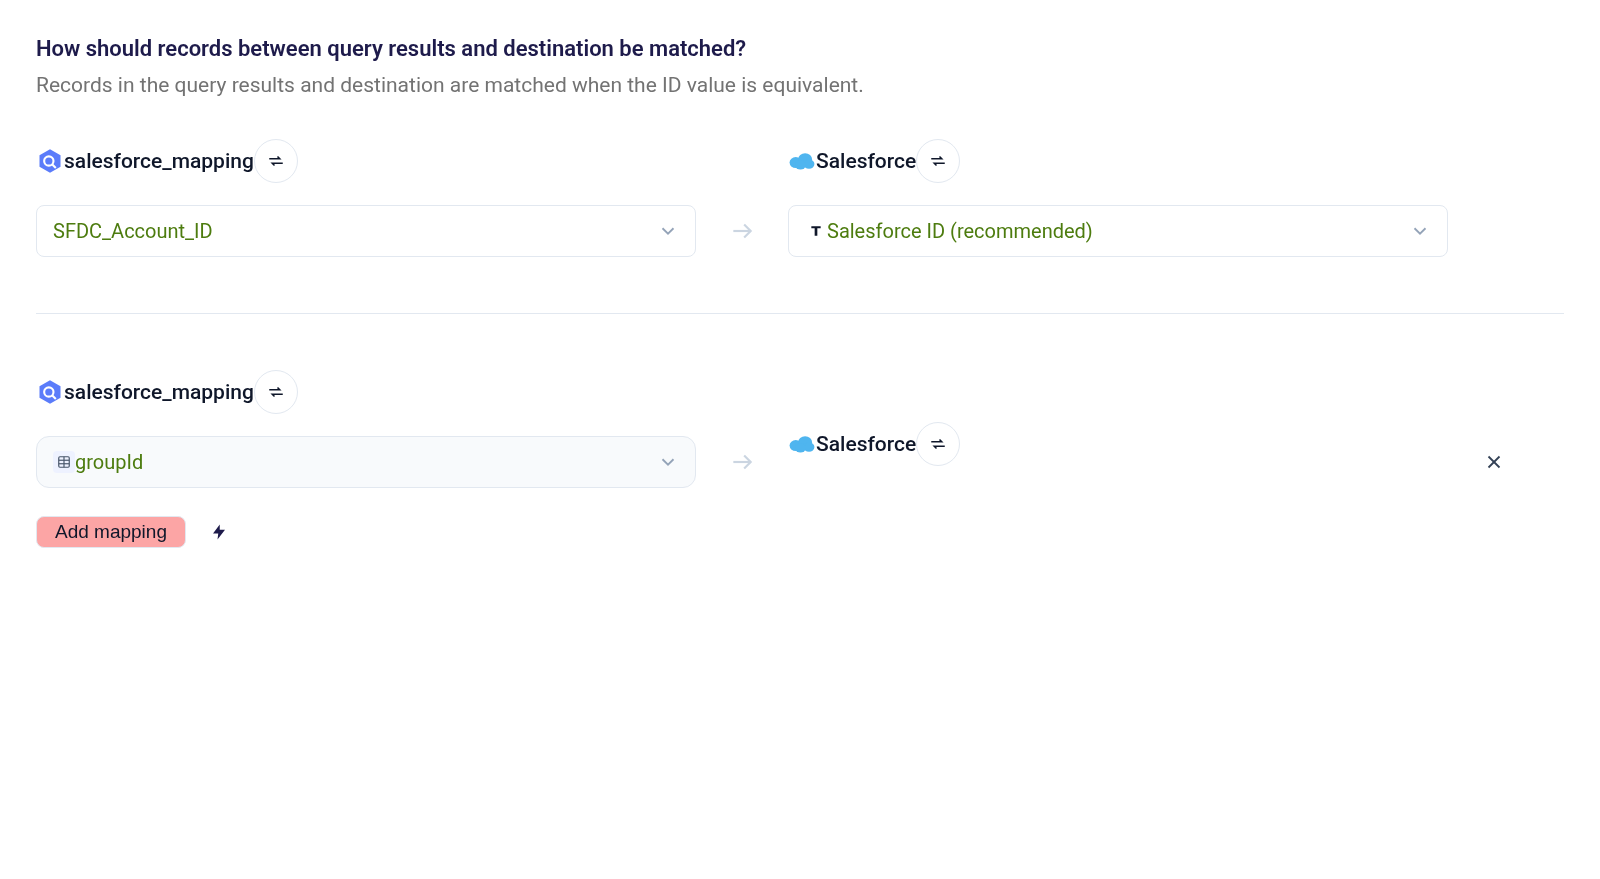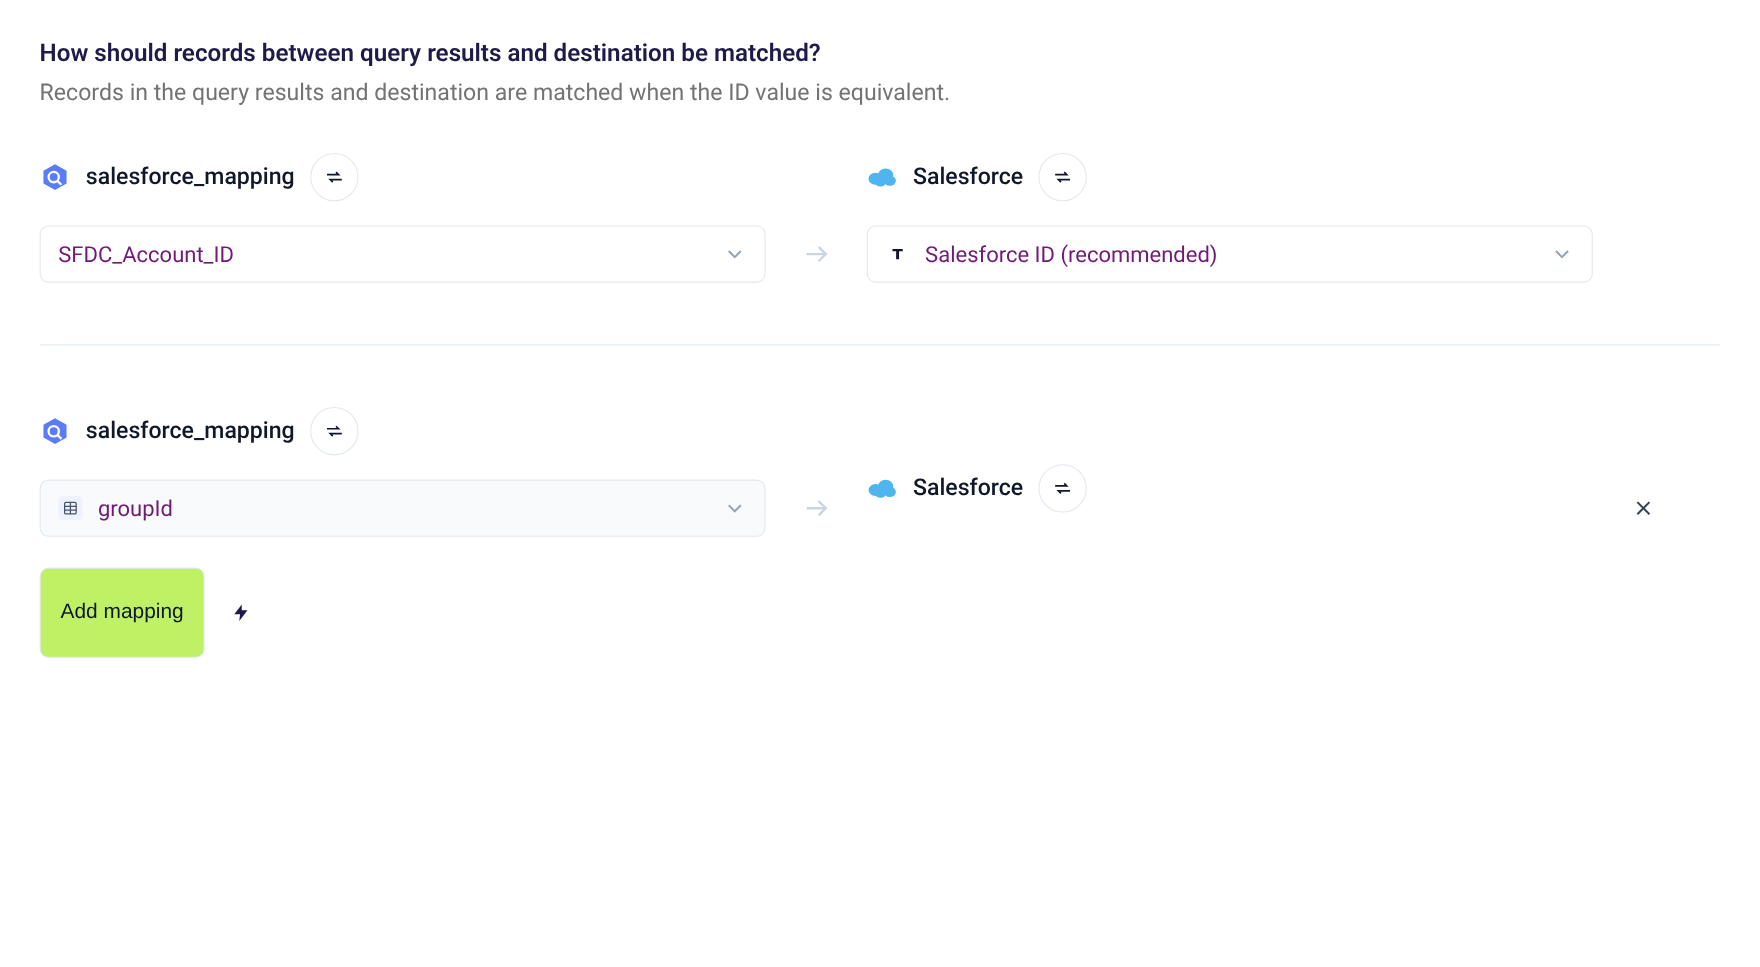--- a/index.html
+++ b/index.html
@@ -24,21 +24,20 @@
     }
     .mapping-row {
       display: flex;
       align-items: flex-end;
       gap: 28px;
     }
     .mapping-col { flex: 1; max-width: 660px; }
     .col-header {
       display: flex;
       align-items: center;
-      gap: 14px;
       margin-bottom: 22px;
       height: 44px;
     }
     .source-icon {
       width: 28px; height: 28px;
       display: inline-flex; align-items: center; justify-content: center;
     }
     .col-label {
       font-size: 21px;
       color: #0f172a;
@@ -50,33 +49,33 @@
       border-radius: 50%;
       background: #fff;
       display: inline-flex;
       align-items: center;
       justify-content: center;
       cursor: pointer;
     }
     .select-box {
       display: flex;
       align-items: center;
-      gap: 14px;
       height: 52px;
       padding: 0 16px;
       border: 1px solid #e2e8f0;
       border-radius: 8px;
       cursor: pointer;
       background: #fff;
       font-size: 20px;
-      color: #701a75;
+      color: #4d7c0f;
     }
     .select-box.readonly {
       background: #f8fafc;
       cursor: default;
+      border-radius: 13px;
     }
     .select-value { flex: 1; }
     .type-icon {
       width: 22px; height: 22px;
       display: inline-flex; align-items: center; justify-content: center;
       color: #0f172a;
     }
     .table-icon {
       width: 22px; height: 22px;
       border-radius: 4px;
@@ -109,23 +108,23 @@
       margin: 56px 0 56px 0;
     }
     .footer-row {
       display: flex;
       align-items: center;
       gap: 24px;
       margin-top: 28px;
     }
     .add-btn {
       border: 1px solid #e2e8f0;
-      background: #bef264;
+      background: #fca5a5;
       border-radius: 8px;
-      padding: 29px 18px;
+      padding: 4px 18px;
       font-size: 19px;
       color: #0f172a;
       cursor: pointer;
       font-weight: 500;
     }
     .bolt { color: #1e1b4b; }
     svg { display: block; }
   </style>
 </head>
 <body>

